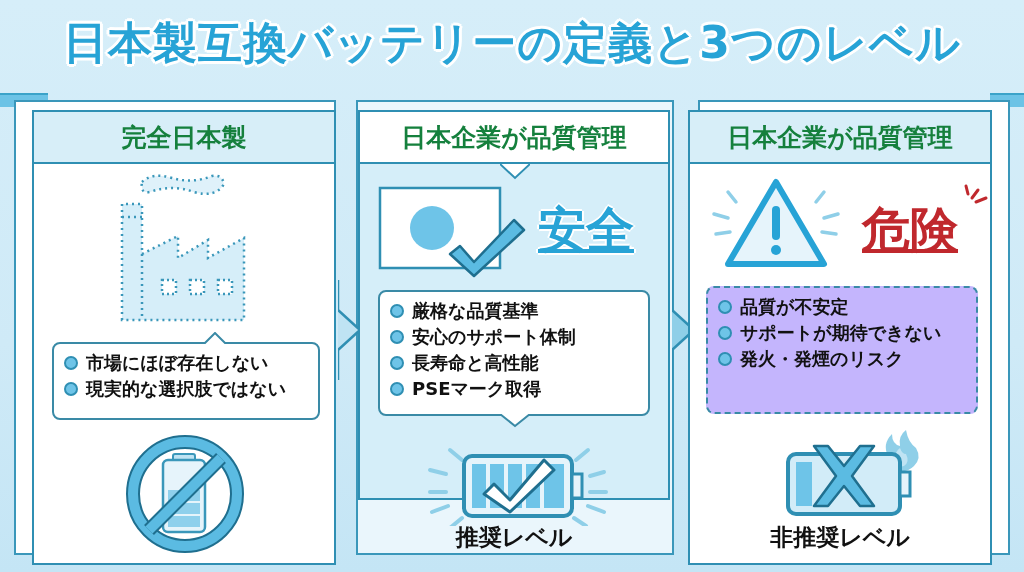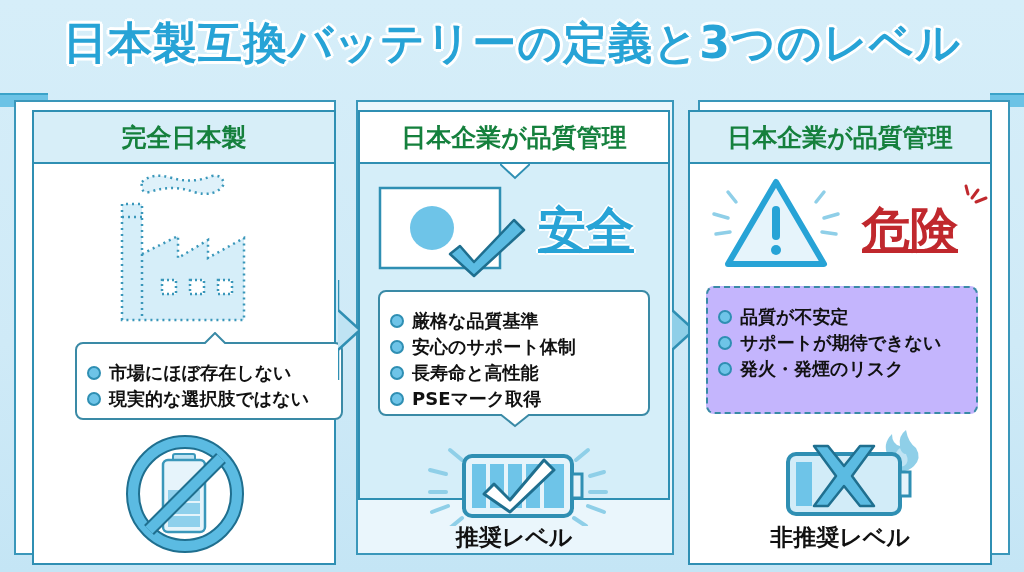--- a/index.html
+++ b/index.html
@@ -26,21 +26,21 @@
     position: absolute; top: 110px; height: 455px; border: 2px solid #2f8fb3; background: #fff;
   }
   .panel.mid { background: #d5eef9; }
   .panel-header {
     height: 52px; border-bottom: 2px solid #2f8fb3; display: flex; align-items: center; justify-content: center;
     font-size: 25px; font-weight: bold; color: #15803d; background: #d7eef8;
   }
   .panel.mid .panel-header { background: #fff; }
   .panel-body { position: relative; height: 399px; }
   .bubble {
-    position: absolute; background: #fff; border: 2px solid #3a8aa6; border-radius: 8px; padding: 16px 10px;
+    position: absolute; background: #fff; border: 2px solid #3a8aa6; border-radius: 8px; padding: 6px 10px;
   }
   .bubble.dashed { border: 2.5px dashed #3a8aa6; background: #c4b5fd; }
   .bullet {
     display: flex; align-items: center; font-size: 18px; font-weight: bold; line-height: 26px; color: #111;
   }
   .dot {
     width: 14px; height: 14px; border-radius: 50%; background: #6ec4e8; border: 2px solid #2f8fb3;
     margin-right: 8px; flex-shrink: 0;
   }
   .caption {
@@ -73,21 +73,21 @@
         <path d="M26 10 q10 -10 30 -4 q20 6 40 -2 q10 -2 12 8 q-8 14 -30 8 q-22 -8 -44 0 q-10 2 -8 -10z" fill="#dff1fa" stroke="#3a97ba" stroke-width="2.5" stroke-dasharray="2 4"></path>
         <path d="M6 148 L6 32 L26 32 L26 82 L62 64 L62 86 L92 68 L92 86 L128 66 L128 148 Z" fill="#d6eef9" stroke="#3a97ba" stroke-width="2.5" stroke-dasharray="2 4"></path>
         <line x1="6" y1="45" x2="26" y2="45" stroke="#3a97ba" stroke-width="2.5" stroke-dasharray="2 4"></line>
         <line x1="26" y1="82" x2="26" y2="148" stroke="#3a97ba" stroke-width="2.5" stroke-dasharray="2 4"></line>
         <rect x="46" y="108" width="14" height="14" fill="#fff" stroke="#3a97ba" stroke-width="2.5" stroke-dasharray="2 3"></rect>
         <rect x="74" y="108" width="14" height="14" fill="#fff" stroke="#3a97ba" stroke-width="2.5" stroke-dasharray="2 3"></rect>
         <rect x="102" y="108" width="14" height="14" fill="#fff" stroke="#3a97ba" stroke-width="2.5" stroke-dasharray="2 3"></rect>
       </svg>
     </div>
 
-    <div class="bubble" style="left:18px; top:178px; width:268px; height:78px;margin-left:23px;">
+    <div class="bubble" style="left:18px; top:178px; width:268px; height:78px;">
       <div class="bullet">
           <span class="dot"></span>
           <span>市場にほぼ存在しない</span>
         </div>
       <div class="bullet">
           <span class="dot"></span>
           <span>現実的な選択肢ではない</span>
         </div>
     </div>
 

